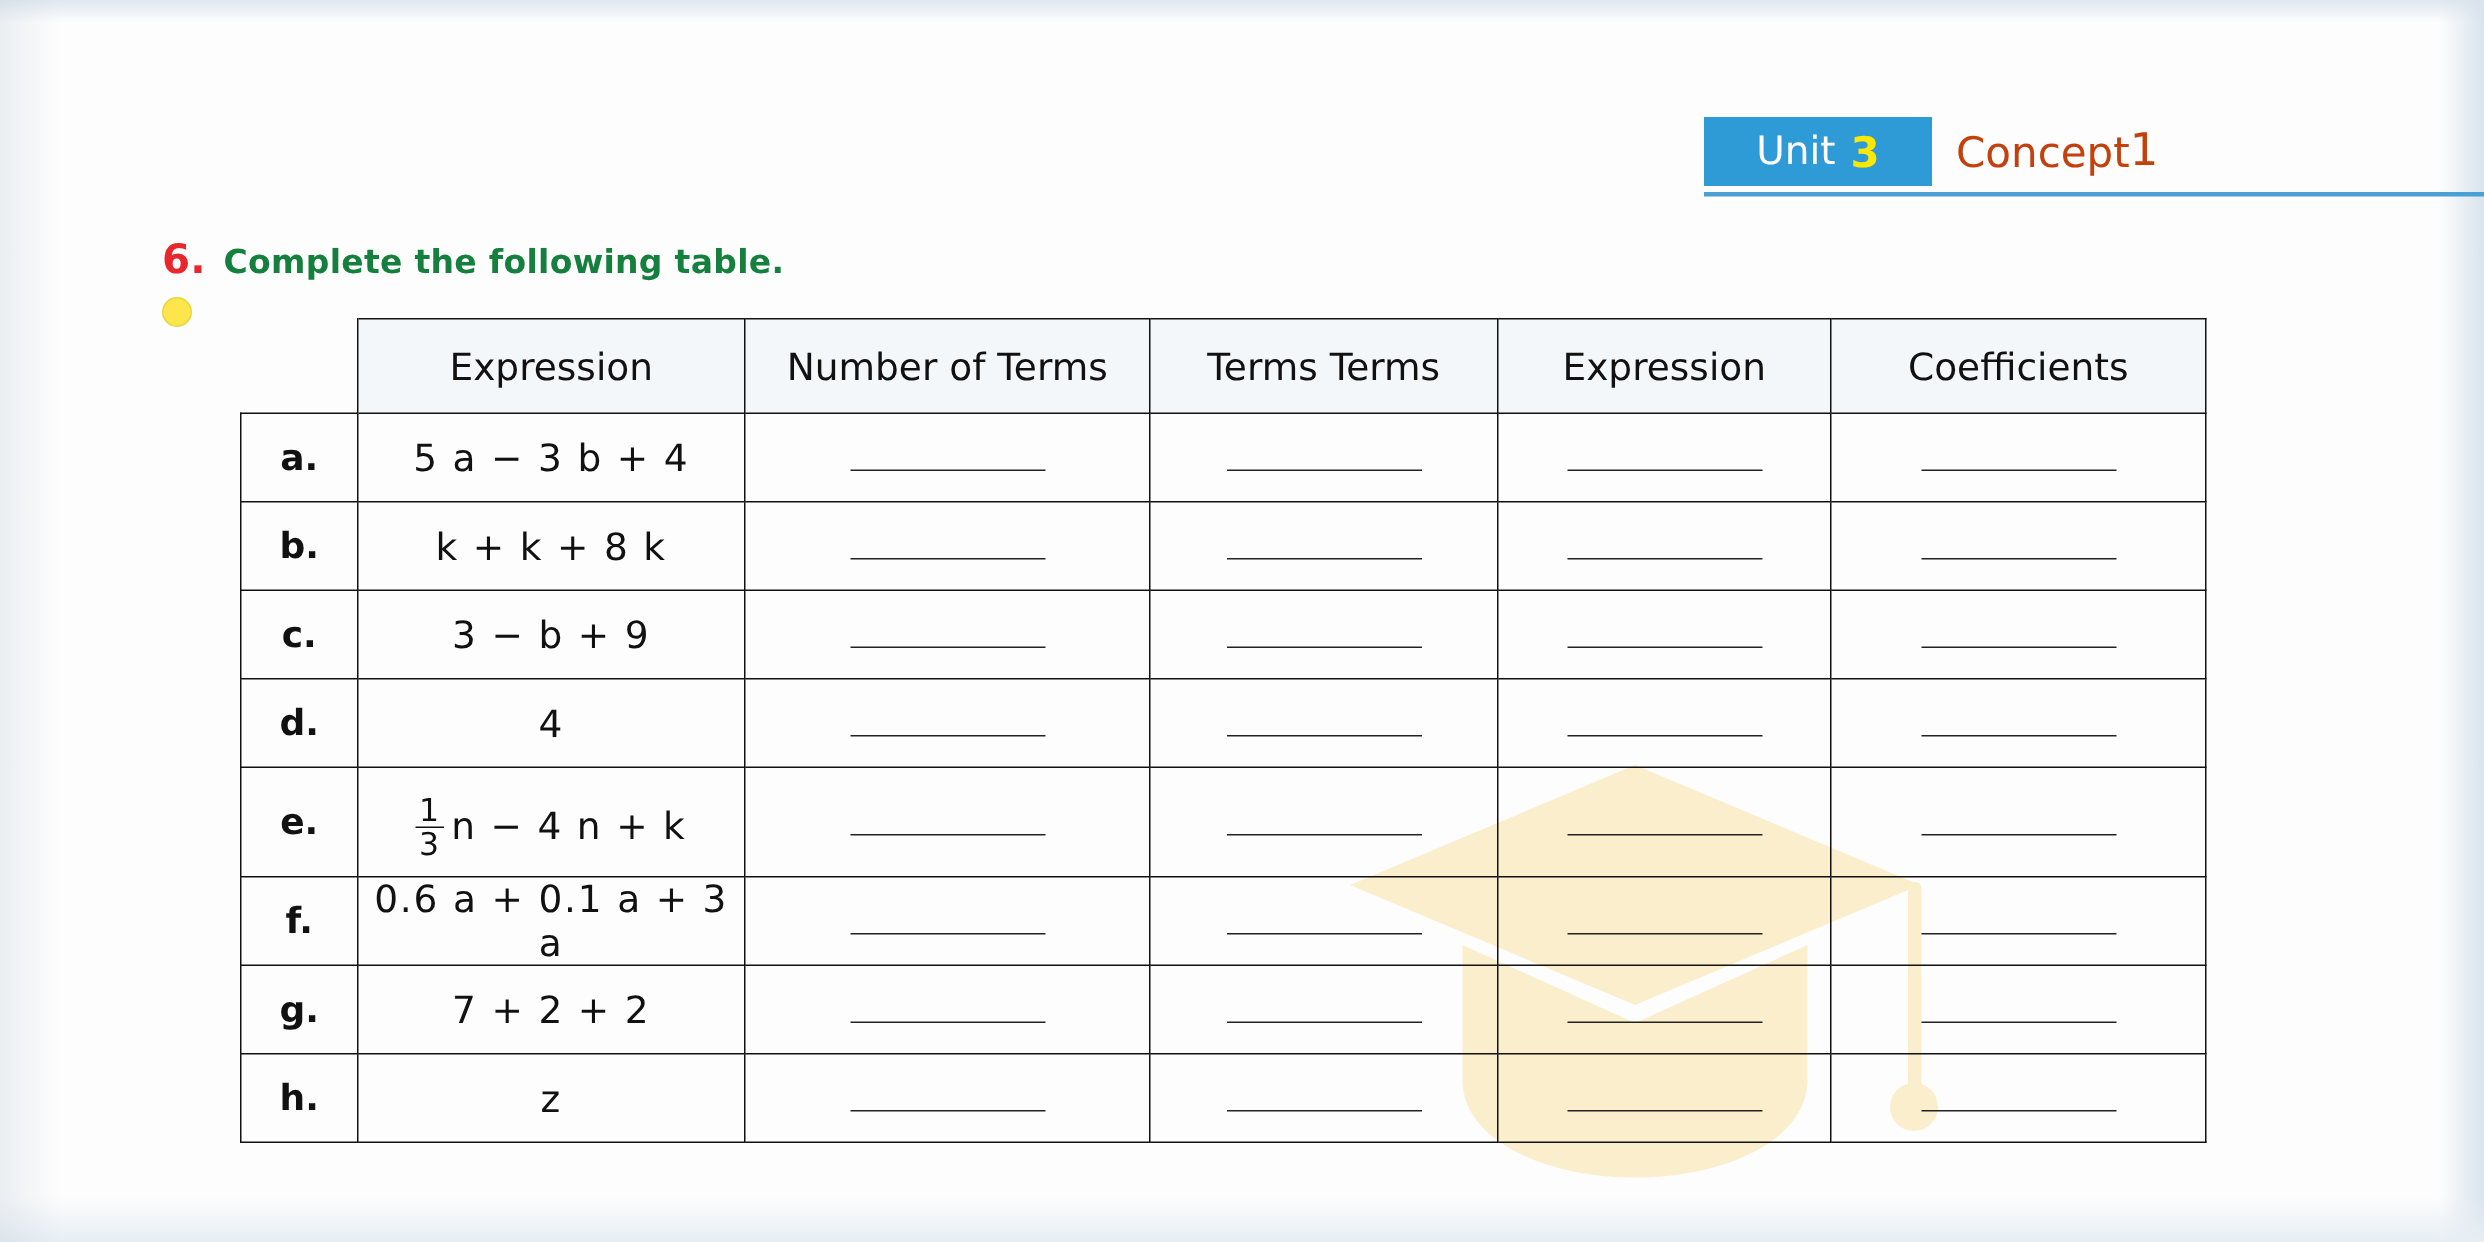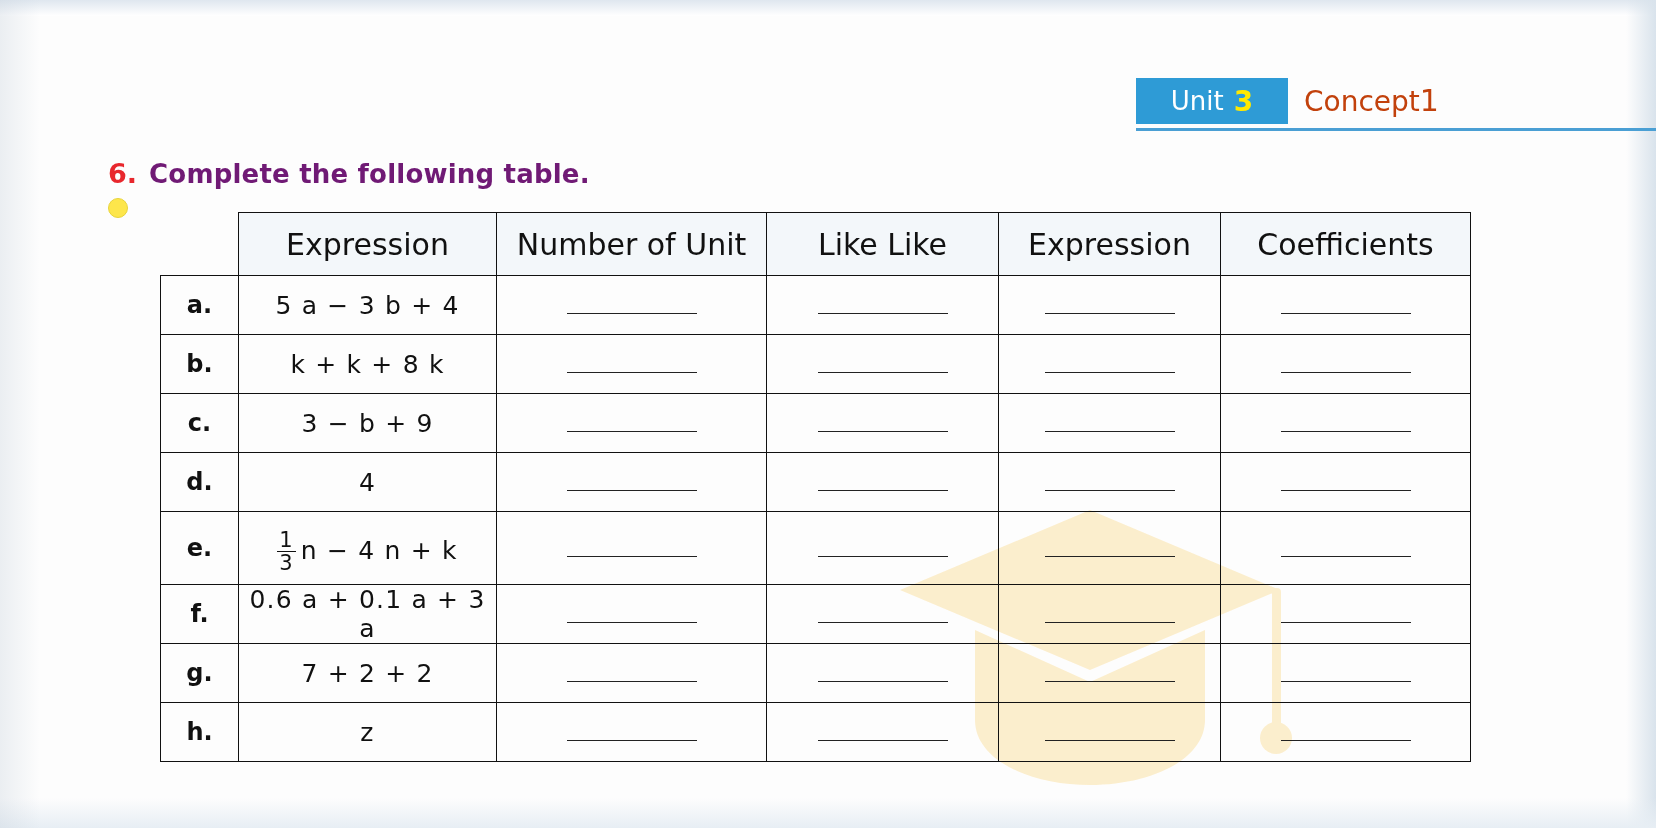--- a/index.html
+++ b/index.html
@@ -120,22 +120,22 @@
     display: flex;
     align-items: baseline;
     gap: 12px;
   }
   .q-num {
     color: #e8272d;
     font-size: 27px;
     font-weight: bold;
   }
   .q-text {
-    color: #701a75;
-    font-size: 26px;
+    color: #15803d;
+    font-size: 22px;
     font-weight: bold;
     letter-spacing: 0.2px;
   }
   .bullet-dot {
     position: absolute;
     left: 108px;
     top: 198px;
     width: 18px;
     height: 18px;
     border-radius: 50%;
@@ -165,21 +165,21 @@
   }
   col.c-label  { width: 78px; }
   col.c-expr   { width: 258px; }
   col.c-terms  { width: 270px; }
   col.c-like   { width: 232px; }
   col.c-const  { width: 222px; }
   col.c-coef   { width: 250px; }
 
   thead th {
     height: 62px;
-    font-size: 30px;
+    font-size: 25px;
     font-weight: normal;
     background: #f3f7fa;
     margin-left: 28px;
   }
   thead th.corner {
     border-top: none;
     border-left: none;
     border-bottom: none;
     background: transparent;
   }
@@ -265,22 +265,22 @@
           <col class="c-expr">
           <col class="c-terms">
         <col class="c-like">
           <col class="c-const">
           <col class="c-coef">
       </colgroup>
       <thead>
         <tr>
           <th class="corner"></th>
           <th>Expression</th>
-          <th>Number of Unit</th>
-          <th>Like Like</th>
+          <th>Number of Terms</th>
+          <th>Terms Terms</th>
           <th>Expression</th>
           <th>Coefficients</th>
         </tr>
       </thead>
       <tbody id="table-body">
           <tr>
             <td class="row-label">a.</td>
             <td class="expr"><span class="expr-inline">
                 <span>5 a − 3 b + 4</span>
               </span></td>

